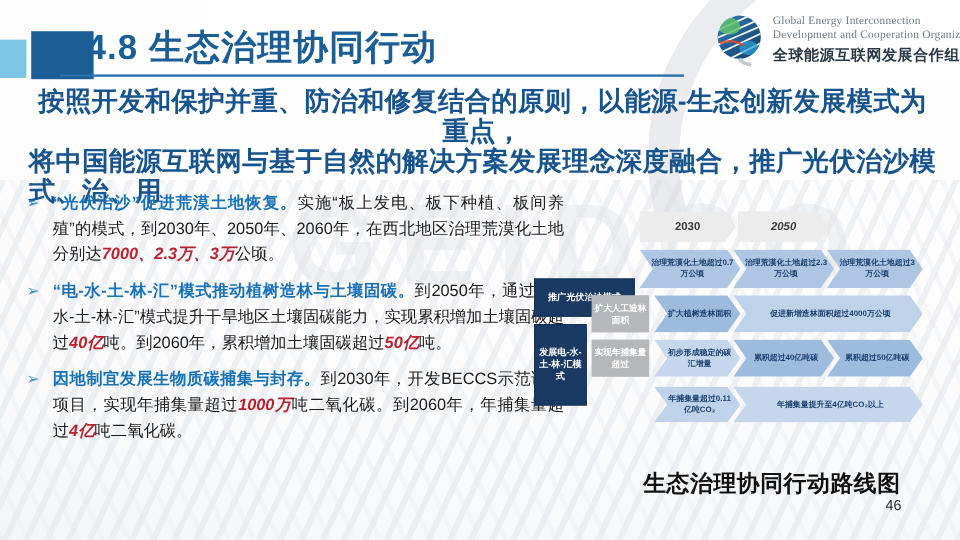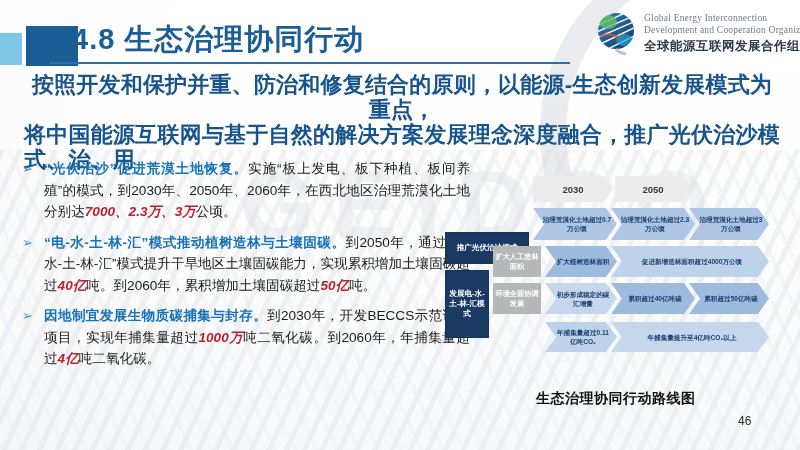--- a/index.html
+++ b/index.html
@@ -69,21 +69,21 @@
   
   .road{position:absolute;left:445px;top:176px;width:324px;height:206px;}
   .yearbar{position:absolute;left:88px;top:0px;width:236px;height:26px;}
   .ychip{
     position:absolute;top:0;height:26px;
     background:#ececec;color:#3a3a3a;font-size:9.5px;font-weight:bold;
     display:flex;align-items:center;justify-content:center;
     clip-path:polygon(0 0, calc(100% - 9px) 0, 100% 50%, calc(100% - 9px) 100%, 0 100%);
   }
   .ychip.y1{left:0px;width:80px;}
-  .ychip.y2{left:82px;width:76px;}
+  .ychip.y2{left:82px;width:76px;font-style:italic;}
   .ychip.y3{left:160px;width:76px;}
 
   .rowbox{position:absolute;left:0;}
   .lbl-dark{
     position:absolute;background:#1b3a63;color:#ffffff;
     font-size:7.6px;font-weight:bold;line-height:10px;
     display:flex;align-items:center;justify-content:center;text-align:center;
     box-shadow:inset 0 0 0 1px #16345a;
     margin-top:24px;
   }
@@ -98,21 +98,21 @@
     text-align:center;padding:0 5px 0 9px;box-sizing:border-box;
     clip-path:polygon(0 0, calc(100% - 11px) 0, 100% 50%, calc(100% - 11px) 100%, 0 100%, 11px 50%);
   }
   .c-lite{background:#aec6e3;}
   .c-mid{background:#9dbbdd;}
   .c-pale{background:#bed2e9;}
   .c-pale2{background:#c6d6ec;}
 
   .cap{
     position:absolute;left:536px;top:390px;
-    font-size:14px;font-weight:bold;color:#111111;letter-spacing:.5px;text-align:center;
+    font-size:19px;font-weight:bold;color:#111111;letter-spacing:.5px;text-align:center;
   }
   .pgnum{position:absolute;left:738px;top:414px;font-size:12px;color:#2b2b2b;}
 </style>
 </head>
 <body>
 
 <div class="slide">
 
   <div class="texture"></div>
   <div class="wm-arc"></div>
@@ -205,21 +205,21 @@
       <div class="chev c-lite" style="left:244px;top:0;width:80px;height:32px;">治理荒漠化土地超过3万公顷</div>
     </div>
 
     <div class="rowbox" style="top:70px;height:68px;width:324px;">
       <div class="lbl-dark" style="left:0;top:0;width:44px;height:68px;padding:0 2px;box-sizing:border-box;">发展电-水-土-林-汇模式</div>
 
       <div class="lbl-gray" style="left:48px;top:0;width:48px;height:31px;">扩大人工造林面积</div>
       <div class="chev c-mid" style="left:100px;top:0;width:72px;height:31px;">扩大植树造林面积</div>
       <div class="chev c-pale" style="left:166px;top:0;width:158px;height:31px;">促进新增造林面积超过4000万公顷</div>
 
-      <div class="lbl-gray" style="left:48px;top:37px;width:48px;height:31px;">环境全面协调发展</div>
+      <div class="lbl-gray" style="left:48px;top:37px;width:48px;height:31px;">实现年捕集量超过</div>
       <div class="chev c-pale2" style="left:100px;top:37px;width:72px;height:31px;">初步形成稳定的碳汇增量</div>
       <div class="chev c-mid" style="left:166px;top:37px;width:84px;height:31px;">累积超过40亿吨碳</div>
       <div class="chev c-mid" style="left:244px;top:37px;width:80px;height:31px;">累积超过50亿吨碳</div>
     </div>
 
     <div class="rowbox" style="top:146px;height:30px;width:324px;">
       <div class="chev c-pale" style="left:100px;top:0;width:72px;height:30px;">年捕集量超过0.11亿吨CO₂</div>
       <div class="chev c-pale2" style="left:166px;top:0;width:158px;height:30px;">年捕集量提升至4亿吨CO₂以上</div>
     </div>
 

